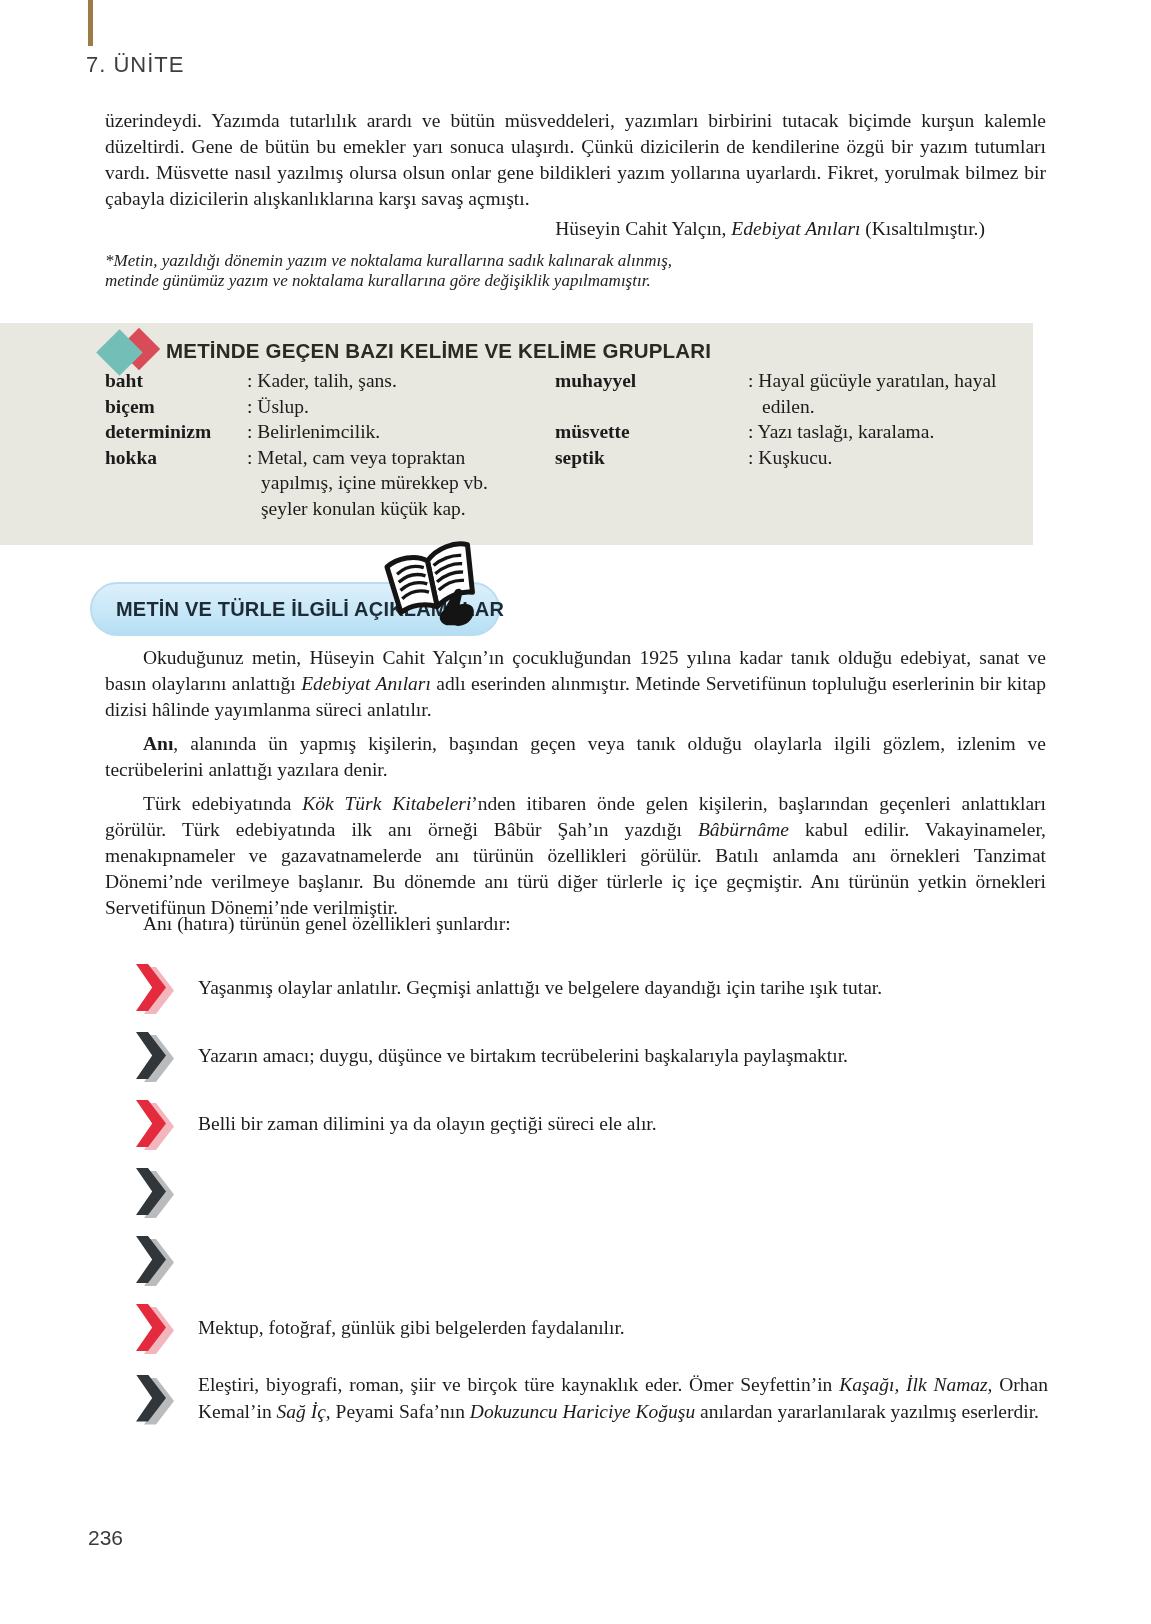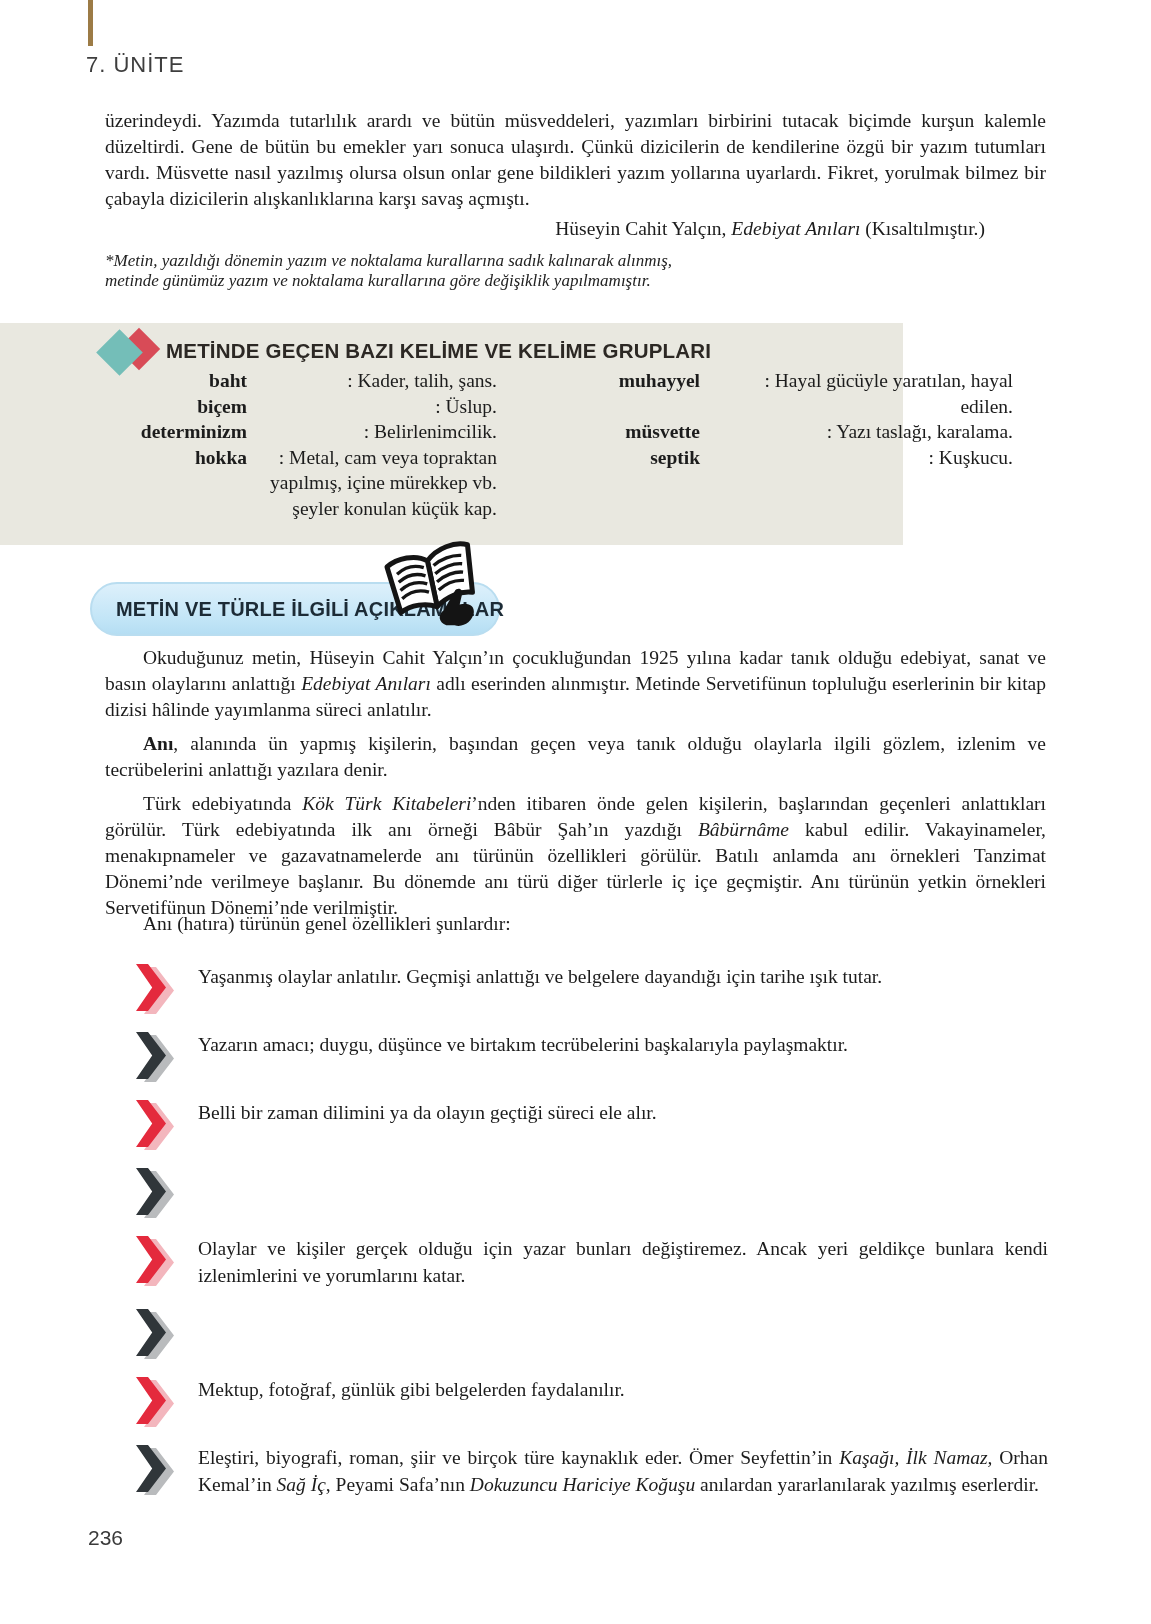--- a/index.html
+++ b/index.html
@@ -27,23 +27,22 @@
   .attribution{
     position:absolute;left:105px;top:218px;width:880px;
     font-size:19.5px;text-align:right;
   }
   .footnote{
     position:absolute;left:105px;top:251px;width:880px;
     font-size:17px;line-height:20px;font-style:italic;color:#222;
   }
   
   .vocab-box{
-    position:absolute;left:0;top:323px;width:903px;height:222px;
+    position:absolute;left:0;top:323px;width:1033px;height:222px;
     background:#e9e8e0;
-    text-align:right;
   }
   .vocab-head{position:absolute;left:100px;top:6px;height:44px;display:flex;align-items:center;}
   .diamond-icon{position:relative;width:62px;height:46px;flex:0 0 auto;}
   .diamond-red{position:absolute;left:24px;top:6px;width:30px;height:30px;background:#d84b57;transform:rotate(45deg);}
   .diamond-teal{position:absolute;left:3px;top:8px;width:33px;height:33px;background:#74beb8;transform:rotate(45deg);}
   .vocab-title{
     font-family:"Liberation Sans", sans-serif;font-weight:bold;
     font-size:20.5px;color:#2c2824;letter-spacing:0.2px;white-space:nowrap;margin-left:4px;
   }
   .vocab-cols{position:absolute;left:105px;top:45px;display:flex;}
@@ -74,21 +73,21 @@
     position:absolute;left:105px;top:645px;width:941px;
     font-size:19.5px;line-height:26px;
   }
   .expl p{margin:0 0 8px 0;text-align:justify;text-indent:38px;}
   .features-intro{
     position:absolute;left:105px;top:913px;width:941px;
     font-size:19.5px;margin:0;text-indent:38px;
   }
   
   .features{position:absolute;left:136px;top:964px;width:912px;}
-  .feature{display:flex;margin-bottom:20px;}
+  .feature{display:flex;align-items:center;margin-bottom:20px;}
   .chev{position:relative;width:42px;height:48px;flex:0 0 auto;margin-right:20px;}
   .chev i{
     position:absolute;display:block;width:30px;height:47px;
     clip-path:polygon(0% 0%, 40% 0%, 100% 50%, 40% 100%, 0% 100%, 54% 50%);
   }
   .chev .chev-shadow{left:8px;top:3px;}
   .chev .chev-main{left:0;top:0;}
   .chev[data-color="red"] .chev-main{background:#e42a3d;}
   .chev[data-color="red"] .chev-shadow{background:#f3b6bd;}
   .chev[data-color="dark"] .chev-main{background:#30363a;}
@@ -212,37 +211,30 @@
         </span>
       <p><span>Belli bir zaman dilimini ya da olayın geçtiği süreci ele alır.</span></p>
     </div>
     <div class="feature">
       <span class="chev" data-color="dark">
           <i class="chev-shadow"></i>
           <i class="chev-main"></i>
         </span>
     </div>
     <div class="feature">
+      <span class="chev" data-color="dark">
+          <i class="chev-shadow"></i>
+          <i class="chev-main"></i>
+        </span>
+    </div>
+    <div class="feature">
       <span class="chev" data-color="red">
           <i class="chev-shadow"></i>
           <i class="chev-main"></i>
         </span>
-      <p><span>Olaylar ve kişiler gerçek olduğu için yazar bunları değiştiremez. Ancak yeri geldikçe bunlara kendi izlenimlerini ve yorumlarını katar.</span></p>
-    </div>
-    <div class="feature">
-      <span class="chev" data-color="dark">
-          <i class="chev-shadow"></i>
-          <i class="chev-main"></i>
-        </span>
-    </div>
-    <div class="feature">
-      <span class="chev" data-color="red">
-          <i class="chev-shadow"></i>
-          <i class="chev-main"></i>
-        </span>
       <p><span>Mektup, fotoğraf, günlük gibi belgelerden faydalanılır.</span></p>
     </div>
     <div class="feature">
       <span class="chev" data-color="dark">
           <i class="chev-shadow"></i>
           <i class="chev-main"></i>
         </span>
       <p><span>Eleştiri, biyografi, roman, şiir ve birçok türe kaynaklık eder. Ömer Seyfettin’in </span><span style="font-style: italic;">Kaşağı, İlk Namaz,</span><span> Orhan Kemal’in </span><span style="font-style: italic;">Sağ İç</span><span>, Peyami Safa’nın </span><span style="font-style: italic;">Dokuzuncu Hariciye Koğuşu</span><span> anılardan yararlanılarak yazılmış eserlerdir.</span></p>
     </div>
   </div>

